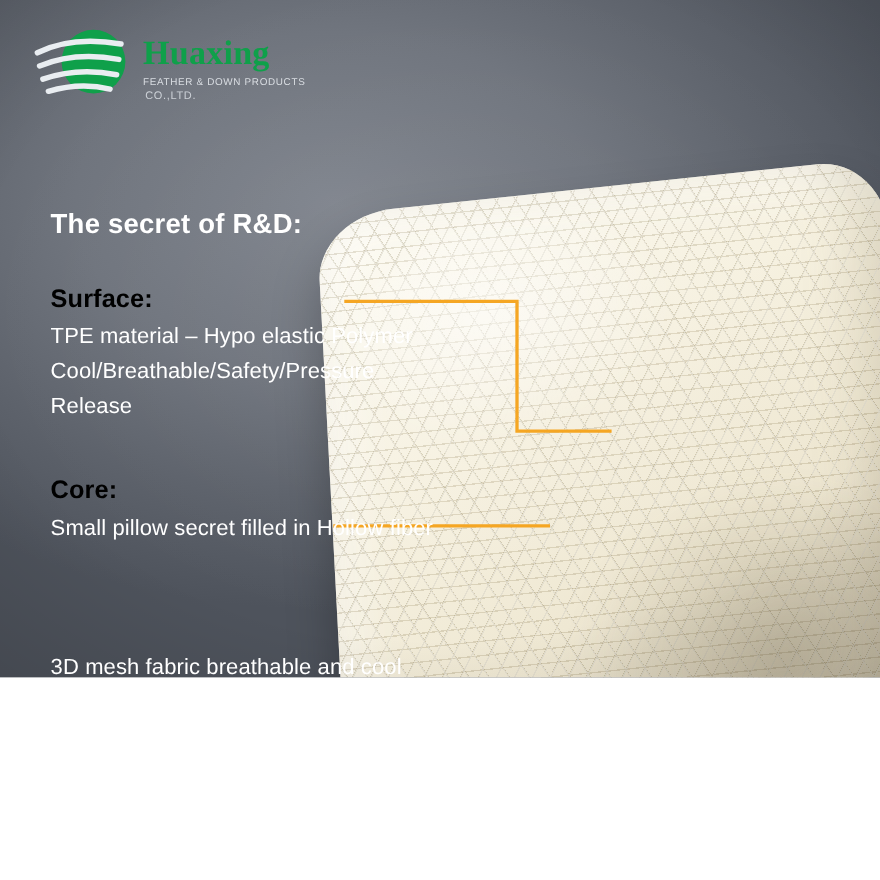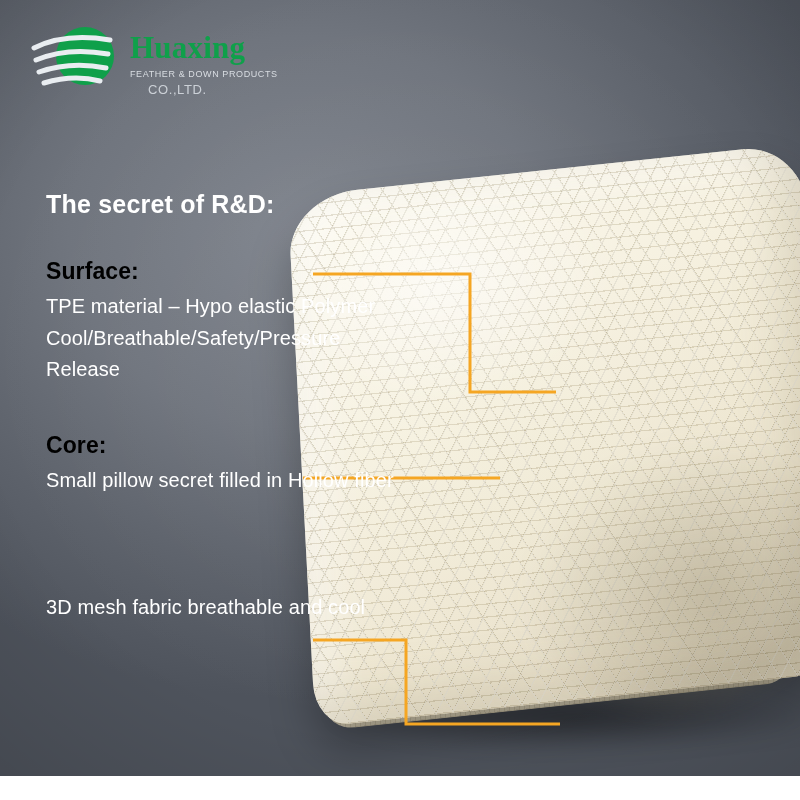--- a/index.html
+++ b/index.html
@@ -3,21 +3,21 @@
 <meta charset="utf-8">
 <style>
   html, body {
     margin: 0;
     padding: 0;
     background: #ffffff;
   }
   #stage {
     position: relative;
     width: 800px;
-    height: 776px;
+    height: 616px;
     overflow: hidden;
     font-family: "Liberation Sans", sans-serif;
     background: #6b7079;
   }
 
   
   .bg {
     position: absolute;
     inset: 0;
     background:
@@ -148,25 +148,25 @@
     line-height: 1;
     font-family: "Liberation Serif", serif;
   }
   .logo-sub1 {
     font-size: 9px;
     color: #d9dde2;
     letter-spacing: 0.6px;
     margin-top: 6px;
   }
   .logo-sub2 {
-    font-size: 13px;
+    font-size: 10px;
     color: #ccd1d7;
     letter-spacing: 0.6px;
     margin-top: 3px;
-    margin-left: 18px;
+    margin-left: 2px;
   }
 
   
   .headline {
     position: absolute;
     left: 46px;
     top: 172px;
     font-size: 25px;
     font-weight: bold;
     color: #ffffff;

